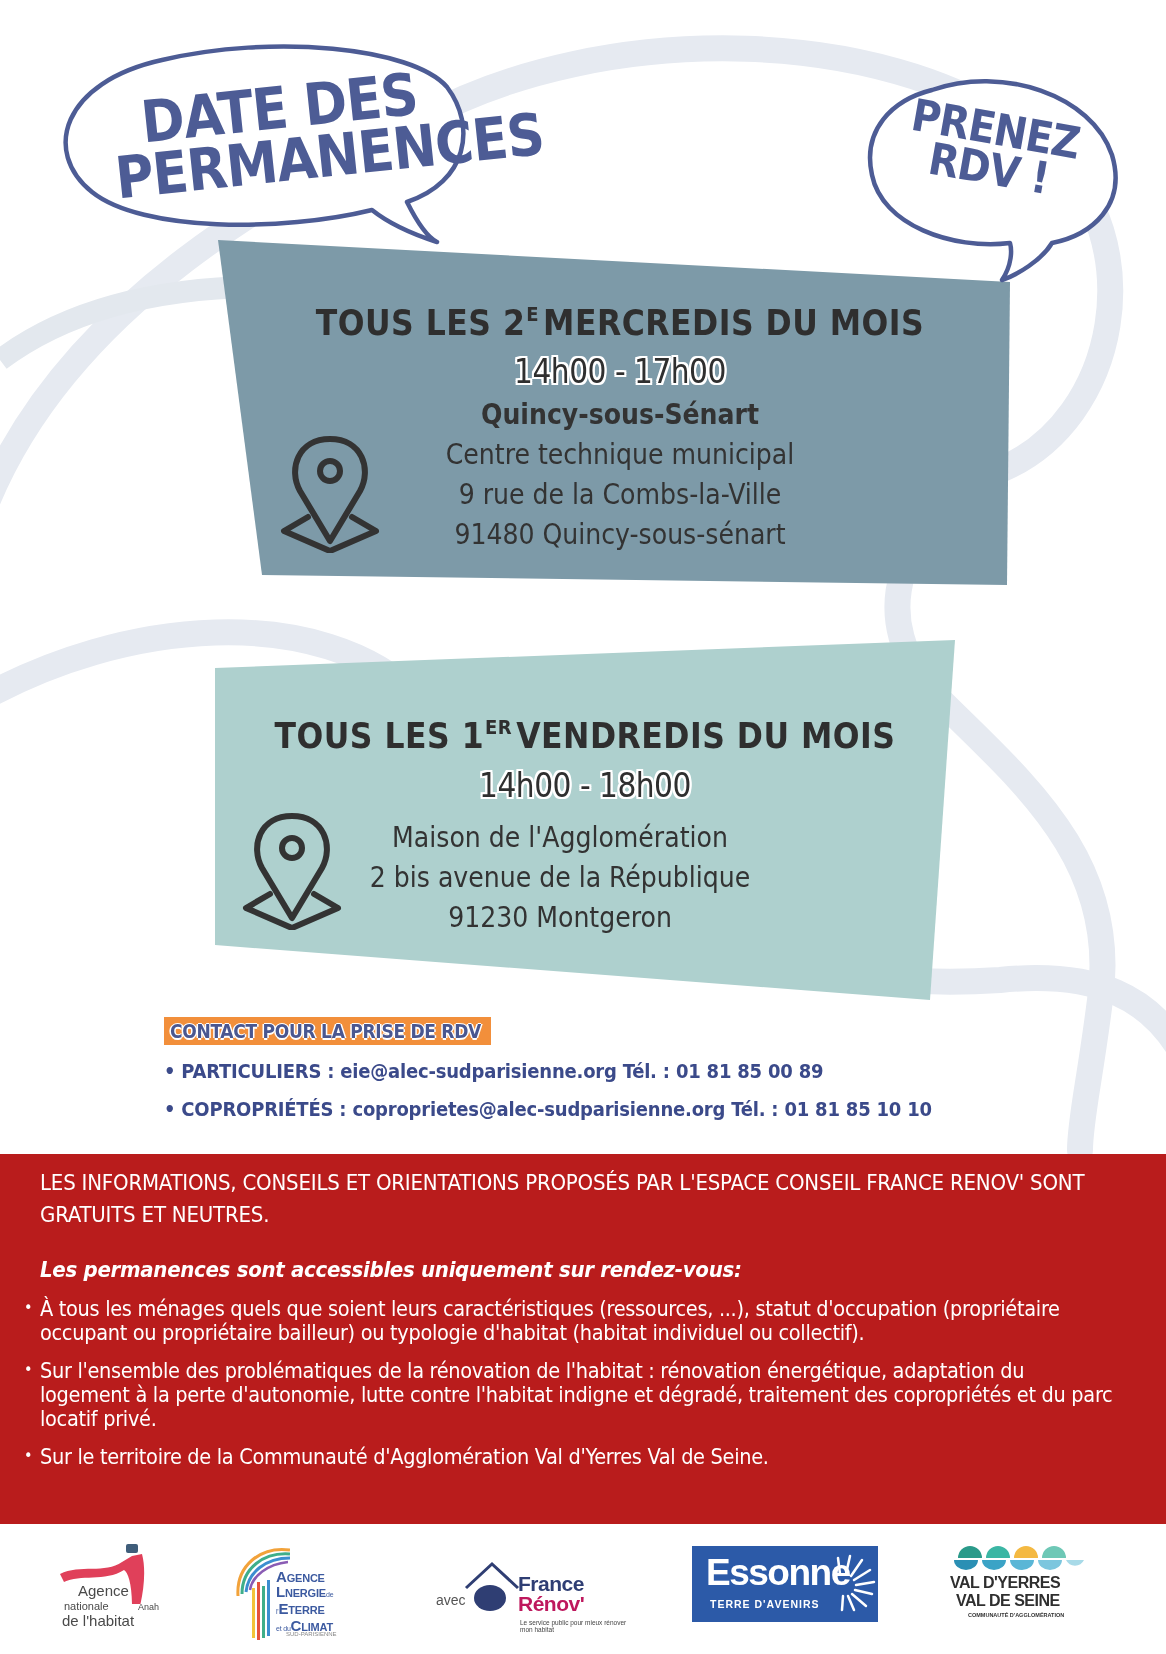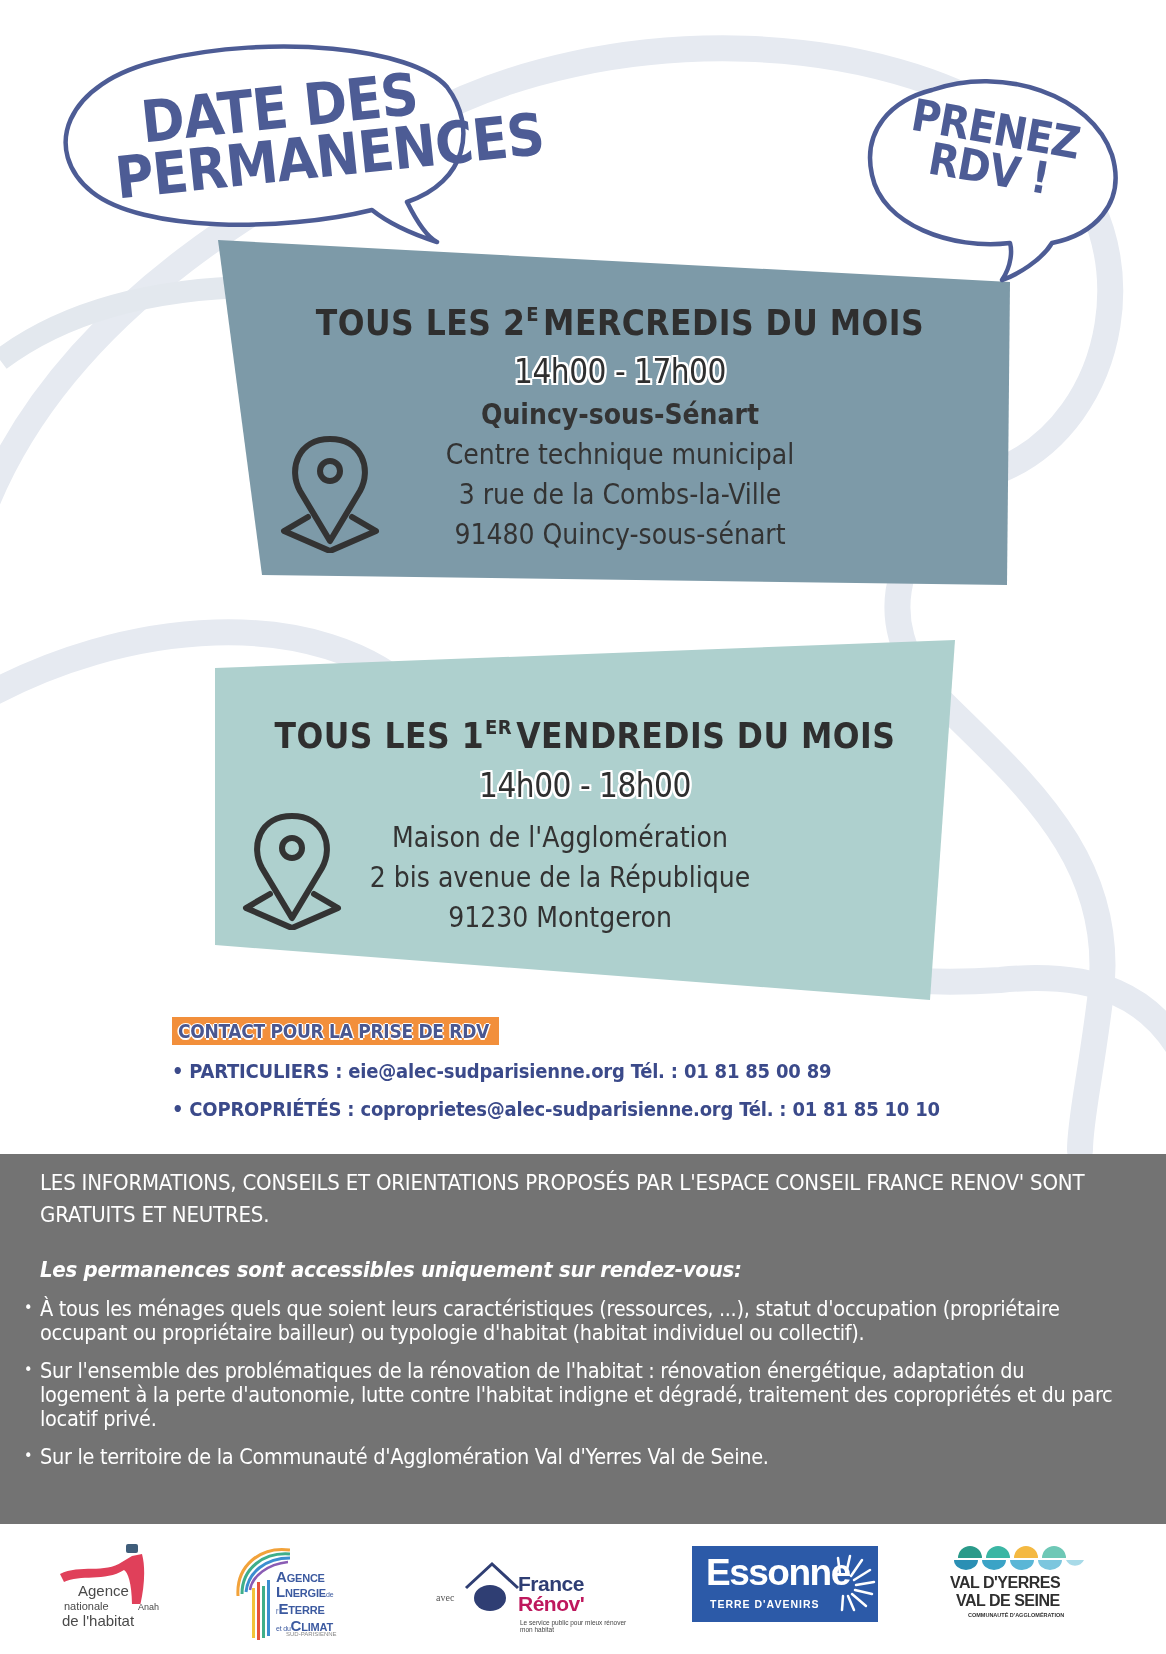--- a/index.html
+++ b/index.html
@@ -35,29 +35,29 @@
   #sched-1 .sched-addr { left: 170px; top: 155px; width: 480px; }
   #sched-1 .pin { left: 70px; top: 193px; }
 
   #sched-2 { left: 210px; top: 640px; width: 750px; height: 360px; }
   #sched-2 .sched-title { top: 75px; left: 0; }
   #sched-2 .sched-hours { top: 126px; left: 0; }
   #sched-2 .sched-addr { left: 120px; top: 178px; width: 460px; }
   #sched-2 .pin { left: 32px; top: 170px; }
 
   
-  .contact { position: absolute; left: 172px; top: 1017px; z-index: 2; }
+  .contact { position: absolute; left: 164px; top: 1017px; z-index: 2; }
   .contact-label { display: inline-block; background: #f28f3b; padding: 3px 10px 3px 6px; font-weight: bold; font-size: 19px; color: #4a5790; letter-spacing: -0.3px;
     text-shadow: 1.5px 0 0 #fff, -1.5px 0 0 #fff, 0 1.5px 0 #fff, 0 -1.5px 0 #fff; }
   .contact-line { font-size: 20px; color: #3b4a8a; font-weight: bold; margin-top: 14px; white-space: nowrap; letter-spacing: -0.2px; }
   .contact-line .bullet { margin-right: 6px; }
   .contact-line .val { font-weight: bold; }
 
   
-  .info { position: absolute; left: 0; top: 1154px; width: 1166px; height: 370px; background: #737373; color: #ffffff; z-index: 2; padding: 0 40px; }
+  .info { position: absolute; left: 0; top: 1154px; width: 1166px; height: 370px; background: #b91c1c; color: #ffffff; z-index: 2; padding: 0 40px; }
   .info-lead { position: absolute; left: 40px; top: 13px; width: 1080px; font-size: 22px; line-height: 32px; letter-spacing: -0.2px; }
   .info-sub { position: absolute; left: 40px; top: 103px; font-size: 22px; font-weight: bold; font-style: italic; letter-spacing: -0.3px; }
   .info-list { position: absolute; left: 24px; top: 143px; width: 1090px; list-style: none; }
   .info-list li { position: relative; padding-left: 16px; font-size: 21.5px; line-height: 24px; margin-bottom: 14px; letter-spacing: -0.3px; }
   .info-list li::before { content: "•"; position: absolute; left: 0; top: -1px; font-size: 16px; }
 
   
   .logos { position: absolute; left: 0; top: 1524px; width: 1166px; height: 130px; background: #ffffff; z-index: 2; }
   .logo { position: absolute; }
   .anah { left: 60px; top: 20px; width: 110px; height: 90px; }
@@ -66,21 +66,21 @@
   .anah-text3 { position: absolute; left: 2px; top: 68px; font-size: 15px; color: #4a4a4a; font-family: "Liberation Sans", sans-serif; }
   .anah-abbr { position: absolute; left: 78px; top: 58px; font-size: 9px; color: #4a4a4a; font-family: "Liberation Sans", sans-serif; }
 
   .alec { left: 230px; top: 12px; width: 120px; height: 110px; }
   .alec-text { position: absolute; left: 46px; top: 34px; font-family: "Liberation Sans", sans-serif; font-weight: bold; font-size: 11px; line-height: 14px; color: #3c5aa0; letter-spacing: -0.2px; }
   .alec-text .big { font-size: 15px; }
   .alec-text .sm { font-size: 7px; font-weight: normal; }
   .alec-sub { position: absolute; left: 56px; top: 95px; font-size: 6px; color: #888; font-family: "Liberation Sans", sans-serif; }
 
   .fr { left: 436px; top: 12px; width: 180px; height: 110px; }
-  .fr-avec { position: absolute; left: 0; top: 56px; font-size: 10px; color: #555; font-family: Liberation Serif, serif; }
+  .fr-avec { position: absolute; left: 0; top: 56px; font-size: 14px; color: #555; font-family: Liberation Sans, sans-serif; }
   .fr-title1 { position: absolute; left: 82px; top: 36px; font-family: "Liberation Sans", sans-serif; font-weight: bold; font-size: 21px; color: #2f3e73; letter-spacing: -0.5px; }
   .fr-title2 { position: absolute; left: 82px; top: 56px; font-family: "Liberation Sans", sans-serif; font-weight: bold; font-size: 21px; color: #be185d; letter-spacing: -0.5px; }
   .fr-tag { position: absolute; left: 84px; top: 83px; font-family: "Liberation Sans", sans-serif; font-size: 6.5px; line-height: 7px; color: #444; width: 110px; }
 
   .ess { left: 692px; top: 22px; width: 186px; height: 76px; background: #2c5aa8; }
   .ess-name { position: absolute; left: 14px; top: 6px; font-family: "Liberation Sans", sans-serif; font-weight: bold; font-size: 37px; color: #fff; letter-spacing: -1.5px; }
   .ess-tag { position: absolute; left: 18px; top: 52px; font-family: "Liberation Sans", sans-serif; font-weight: bold; font-size: 10.5px; color: #fff; letter-spacing: 1px; }
   .ess-sun { position: absolute; left: 140px; top: 6px; }
 
   .vy { left: 950px; top: 20px; width: 140px; height: 90px; }
@@ -132,21 +132,21 @@
     <svg class="pin" width="100" height="120" viewBox="0 0 100 120">
       <g fill="none" stroke="#333" stroke-width="6" stroke-linejoin="round" stroke-linecap="round">
         <path d="M 50 108 L 20 58 C 8 36, 18 6, 50 6 C 82 6, 92 36, 80 58 Z"></path>
         <circle cx="50" cy="38" r="10"></circle>
         <path d="M 28 84 L 4 98 L 50 118 L 96 98 L 72 84"></path>
       </g>
     </svg>
     <div class="sched-addr">
       <div class="city">Quincy-sous-Sénart</div>
       <div>Centre technique municipal</div>
-      <div>3 rue de la Combs-la-Ville</div>
+      <div>9 rue de la Combs-la-Ville</div>
       <div>91480 Quincy-sous-sénart</div>
     </div>
   </div>
 </div>
 
 <div class="sched" id="sched-2">
   <svg class="sched-bg" width="750" height="360" viewBox="0 0 750 360">
     <polygon points="5,28 745,0 720,360 5,305" fill="#aed0ce"></polygon>
   </svg>
   <div class="sched-inner">

